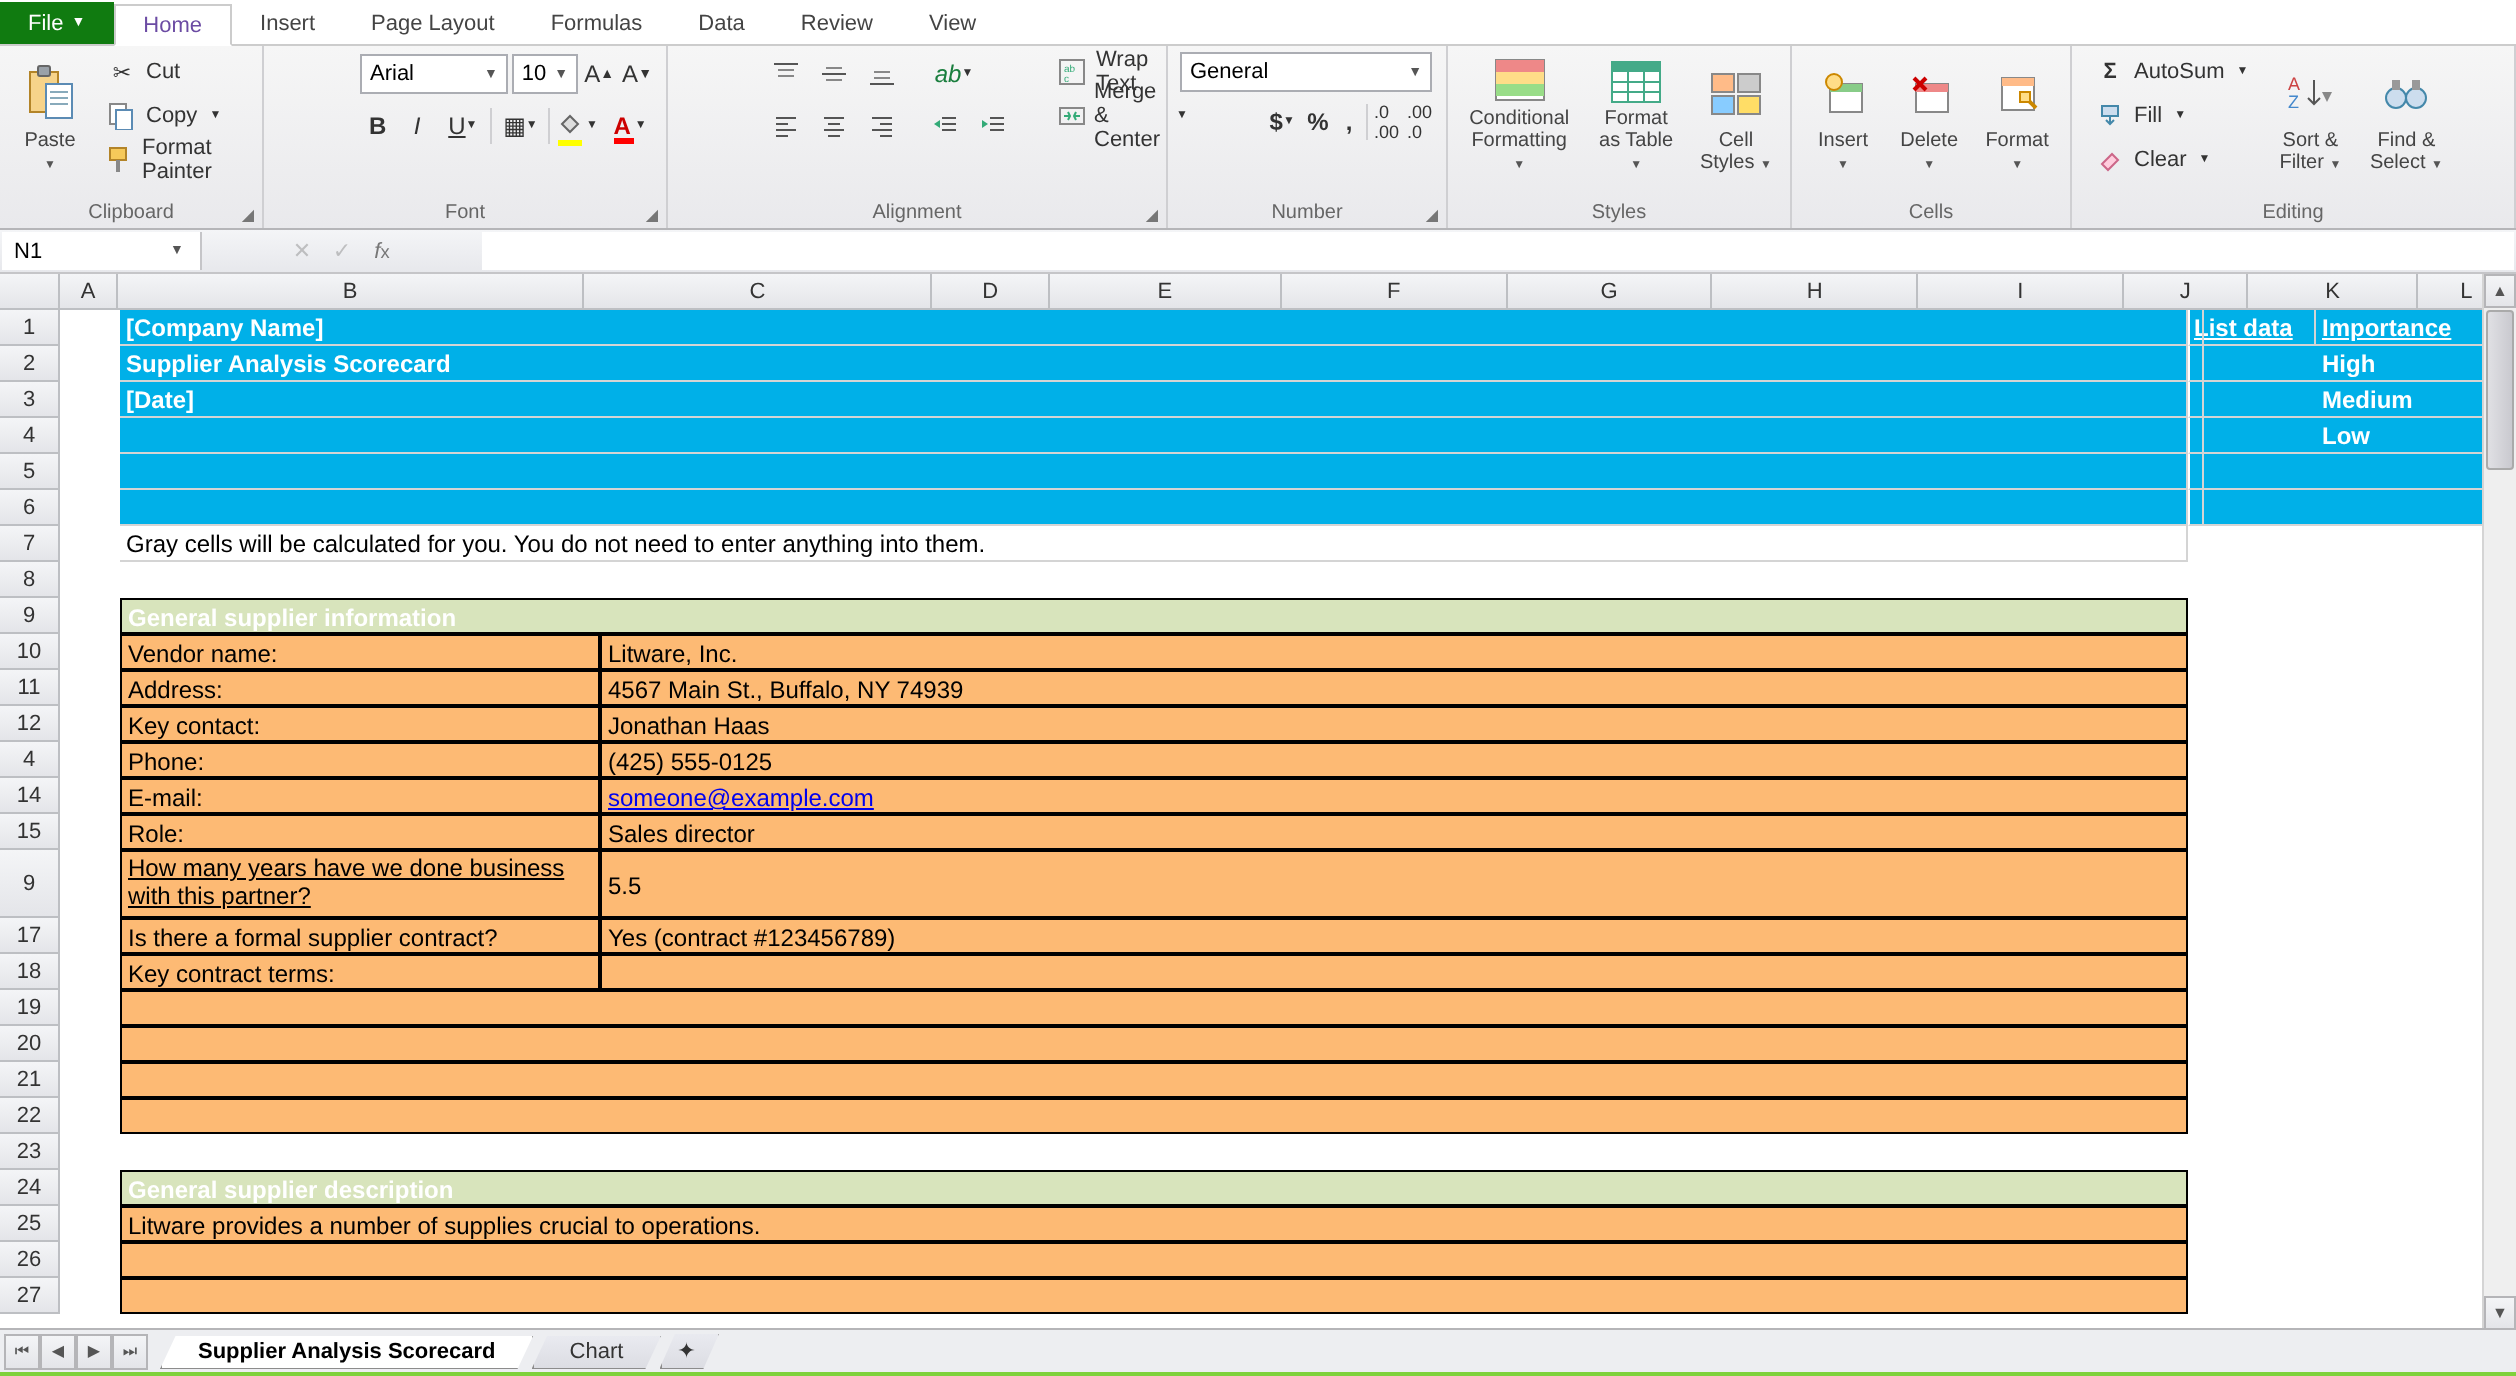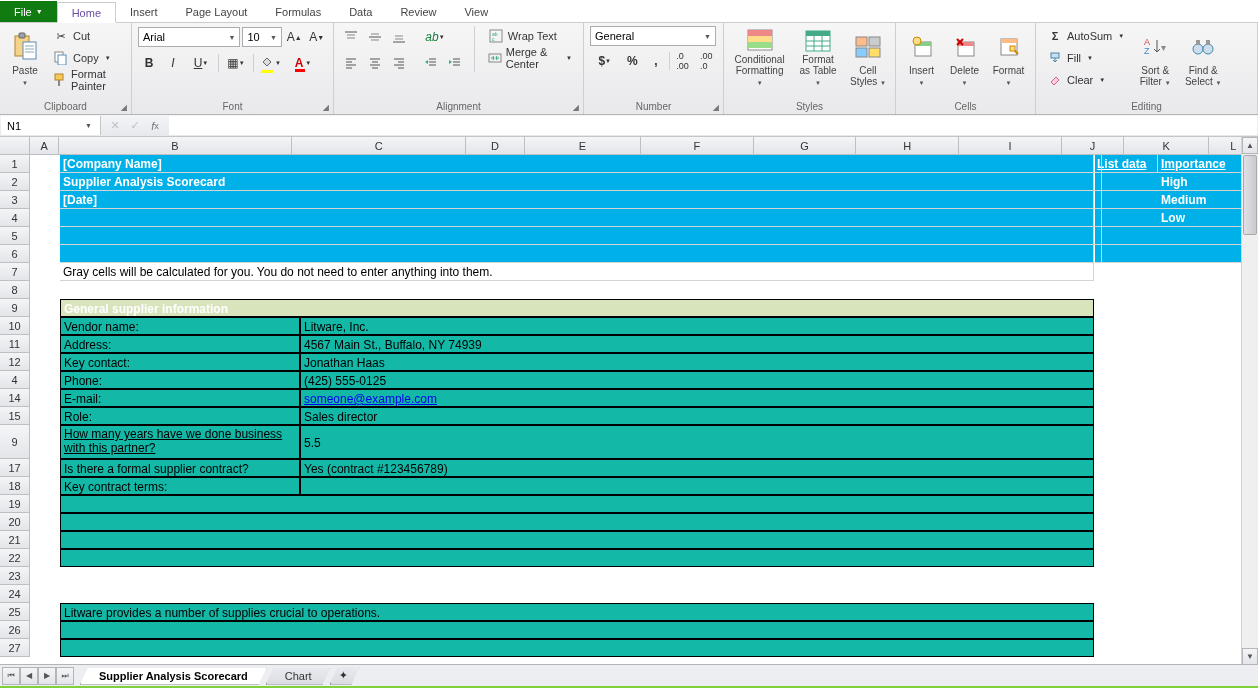--- a/index.html
+++ b/index.html
@@ -21,49 +21,49 @@
 
 .big-btn { display: flex; flex-direction: column; align-items: center; justify-content: flex-end; width: 44px; height: 66px; cursor: pointer; padding: 2px; border: 1px solid transparent; border-radius: 2px; }
 .big-btn .ic { width: 32px; height: 32px; display: flex; align-items: center; justify-content: center; }
 .big-btn .lbl { font-size: 10px; color: #444; text-align: center; line-height: 11px; margin-top: 2px; }
 .big-btn .dd { font-size: 6px; color: #555; }
 
 .col { display: flex; flex-direction: column; gap: 2px; }
 .small-btn { display: flex; align-items: center; gap: 4px; height: 20px; padding: 0 4px; cursor: pointer; border: 1px solid transparent; border-radius: 2px; font-size: 11px; color: #333; }
 .small-btn .ic { width: 16px; height: 16px; display: flex; align-items: center; justify-content: center; }
 
-.row { display: flex; gap: 2px; align-items: center; }
+.row { display: flex; gap: 2px; align-items: center; margin-left: 42px; }
 .tool-btn { width: 22px; height: 22px; display: flex; align-items: center; justify-content: center; cursor: pointer; border: 1px solid transparent; border-radius: 2px; font-size: 12px; color: #333; }
 .tool-btn.wdd { width: 30px; }
 .sel { height: 20px; border: 1px solid #abadb3; background: #fff; font-size: 11px; padding: 0 4px; display: flex; align-items: center; justify-content: space-between; cursor: pointer; }
 .sel .dd { font-size: 7px; color: #555; margin-left: 4px; }
 
 
-.fbar { height: 22px; border-bottom: 1px solid #c5c5c8; display: flex; align-items: stretch; background: #eef; background: linear-gradient(#f4f5f7,#e7e8ec); }
+.fbar { height: 22px; border-bottom: 1px solid #c5c5c8; display: flex; align-items: stretch; background: #eef; background: linear-gradient(#f4f5f7,#e7e8ec); gap: 36px; }
 .namebox { width: 100px; border-right: 1px solid #c5c5c8; display: flex; align-items: center; background: #fff; margin: 1px; }
 .namebox input { border: none; width: 80px; padding: 0 6px; font-size: 11px; outline: none; }
 .namebox .dd { font-size: 7px; color: #555; padding: 0 4px; cursor: pointer; }
 .fx-btns { display: flex; align-items: center; gap: 2px; padding: 0 4px; }
 .fx-btn { width: 18px; height: 18px; font-size: 11px; color: #777; display: flex; align-items: center; justify-content: center; }
 .formula-input { flex: 1; background: #fff; margin: 1px; border: none; padding: 0 4px; font-size: 11px; }
 
 
 .grid-wrap { position: relative; height: 528px; overflow: hidden; background: #fff; }
 .corner { position: absolute; left: 0; top: 0; width: 30px; height: 18px; background: linear-gradient(#f4f5f7,#e4e5e9); border-right: 1px solid #bdbfc3; border-bottom: 1px solid #bdbfc3; }
 .col-headers { position: absolute; left: 30px; top: 0; right: 0; height: 18px; display: flex; }
 .ch { background: linear-gradient(#f4f5f7,#e4e5e9); border-right: 1px solid #bdbfc3; border-bottom: 1px solid #bdbfc3; text-align: center; font-size: 11px; color: #333; line-height: 18px; cursor: pointer; }
 .row-headers { position: absolute; left: 0; top: 18px; bottom: 0; width: 30px; }
 .rh { background: linear-gradient(#f4f5f7,#e4e5e9); border-right: 1px solid #bdbfc3; border-bottom: 1px solid #bdbfc3; text-align: center; font-size: 11px; color: #333; cursor: pointer; display: flex; align-items: center; justify-content: center; }
 .cells { position: absolute; left: 30px; top: 18px; right: 0; bottom: 0; }
 .cell { position: absolute; border-right: 1px solid #d4d4d4; border-bottom: 1px solid #d4d4d4; font-size: 12px; padding: 1px 3px; overflow: hidden; white-space: nowrap; font-family: Arial, sans-serif; }
 
 .blue-bg { background: #00b0e8; color: #fff; font-weight: bold; }
 .blue-hdr { text-decoration: underline; }
 .section-hdr { background: #d8e4bc; color: #fff; font-weight: bold; border: 1px solid #000 !important; }
-.tbl-cell { border: 1px solid #000 !important; background: #14b8a6; }
+.tbl-cell { border: 1px solid #000 !important; background: #fdba74; }
 .tbl-cell.bold { font-weight: normal; }
 a.email { color: #0000ee; text-decoration: underline; }
 
 
 .sheet-bar { position: absolute; left: 0; right: 0; bottom: 2px; height: 22px; background: #edeef1; border-top: 1px solid #b5b5b8; display: flex; align-items: center; }
 .nav-btns { display: flex; gap: 0; padding: 0 2px; }
 .nav-btn { width: 18px; height: 18px; border: 1px solid #b5b5b8; background: linear-gradient(#f4f5f7,#e4e5e9); display: flex; align-items: center; justify-content: center; font-size: 8px; color: #555; cursor: pointer; }
 .sheet-tabs { display: flex; align-items: flex-end; margin-left: 4px; }
 .sheet-tab { background: #fff; border: 1px solid #8c8c8c; border-top: none; padding: 2px 12px; font-size: 11px; margin-right: -1px; cursor: pointer; clip-path: polygon(8px 0, 100% 0, calc(100% - 8px) 100%, 0 100%); padding-left: 18px; padding-right: 18px; }
 .sheet-tab.inactive { background: linear-gradient(#e9eaf0,#dcdde3); color: #333; }
@@ -565,20 +565,21 @@
       <div class="cell tbl-cell" style="left: 30px; top: 270px; width: 240px; height: 34px; line-height: 14px; white-space: normal; text-decoration: underline;">How many years have we done business with this partner?</div>
       <div class="cell tbl-cell bold" style="left: 270px; top: 270px; width: 794px; height: 34px; line-height: 32px;">5.5</div>
       <div class="cell tbl-cell" style="left: 30px; top: 304px; width: 240px; height: 18px; line-height: 16px;">Is there a formal supplier contract?</div>
       <div class="cell tbl-cell bold" style="left: 270px; top: 304px; width: 794px; height: 18px; line-height: 16px;">Yes (contract #123456789)</div>
       <div class="cell tbl-cell" style="left: 30px; top: 322px; width: 240px; height: 18px; line-height: 16px;">Key contract terms:</div>
       <div class="cell tbl-cell bold" style="left: 270px; top: 322px; width: 794px; height: 18px; line-height: 16px;"></div>
       <div class="cell tbl-cell" style="left: 30px; top: 340px; width: 1034px; height: 18px; line-height: 16px;"></div>
       <div class="cell tbl-cell" style="left: 30px; top: 358px; width: 1034px; height: 18px; line-height: 16px;"></div>
       <div class="cell tbl-cell" style="left: 30px; top: 376px; width: 1034px; height: 18px; line-height: 16px;"></div>
       <div class="cell tbl-cell" style="left: 30px; top: 394px; width: 1034px; height: 18px; line-height: 16px;"></div>
+      <div class="cell section-hdr" style="left: 30px; top: 430px; width: 1034px; height: 18px; line-height: 16px;">General supplier description</div>
       <div class="cell tbl-cell bold" style="left: 30px; top: 448px; width: 1034px; height: 18px; line-height: 16px;">Litware provides a number of supplies crucial to operations.</div>
       <div class="cell tbl-cell" style="left: 30px; top: 466px; width: 1034px; height: 18px; line-height: 16px;"></div>
       <div class="cell tbl-cell" style="left: 30px; top: 484px; width: 1034px; height: 18px; line-height: 16px;"></div>
     </div>
   <div class="vscroll">
     <div class="arr" style="top:0">▲</div>
     <div class="thumb"></div>
     <div class="arr" style="bottom:0">▼</div>
   </div>
 </div>

